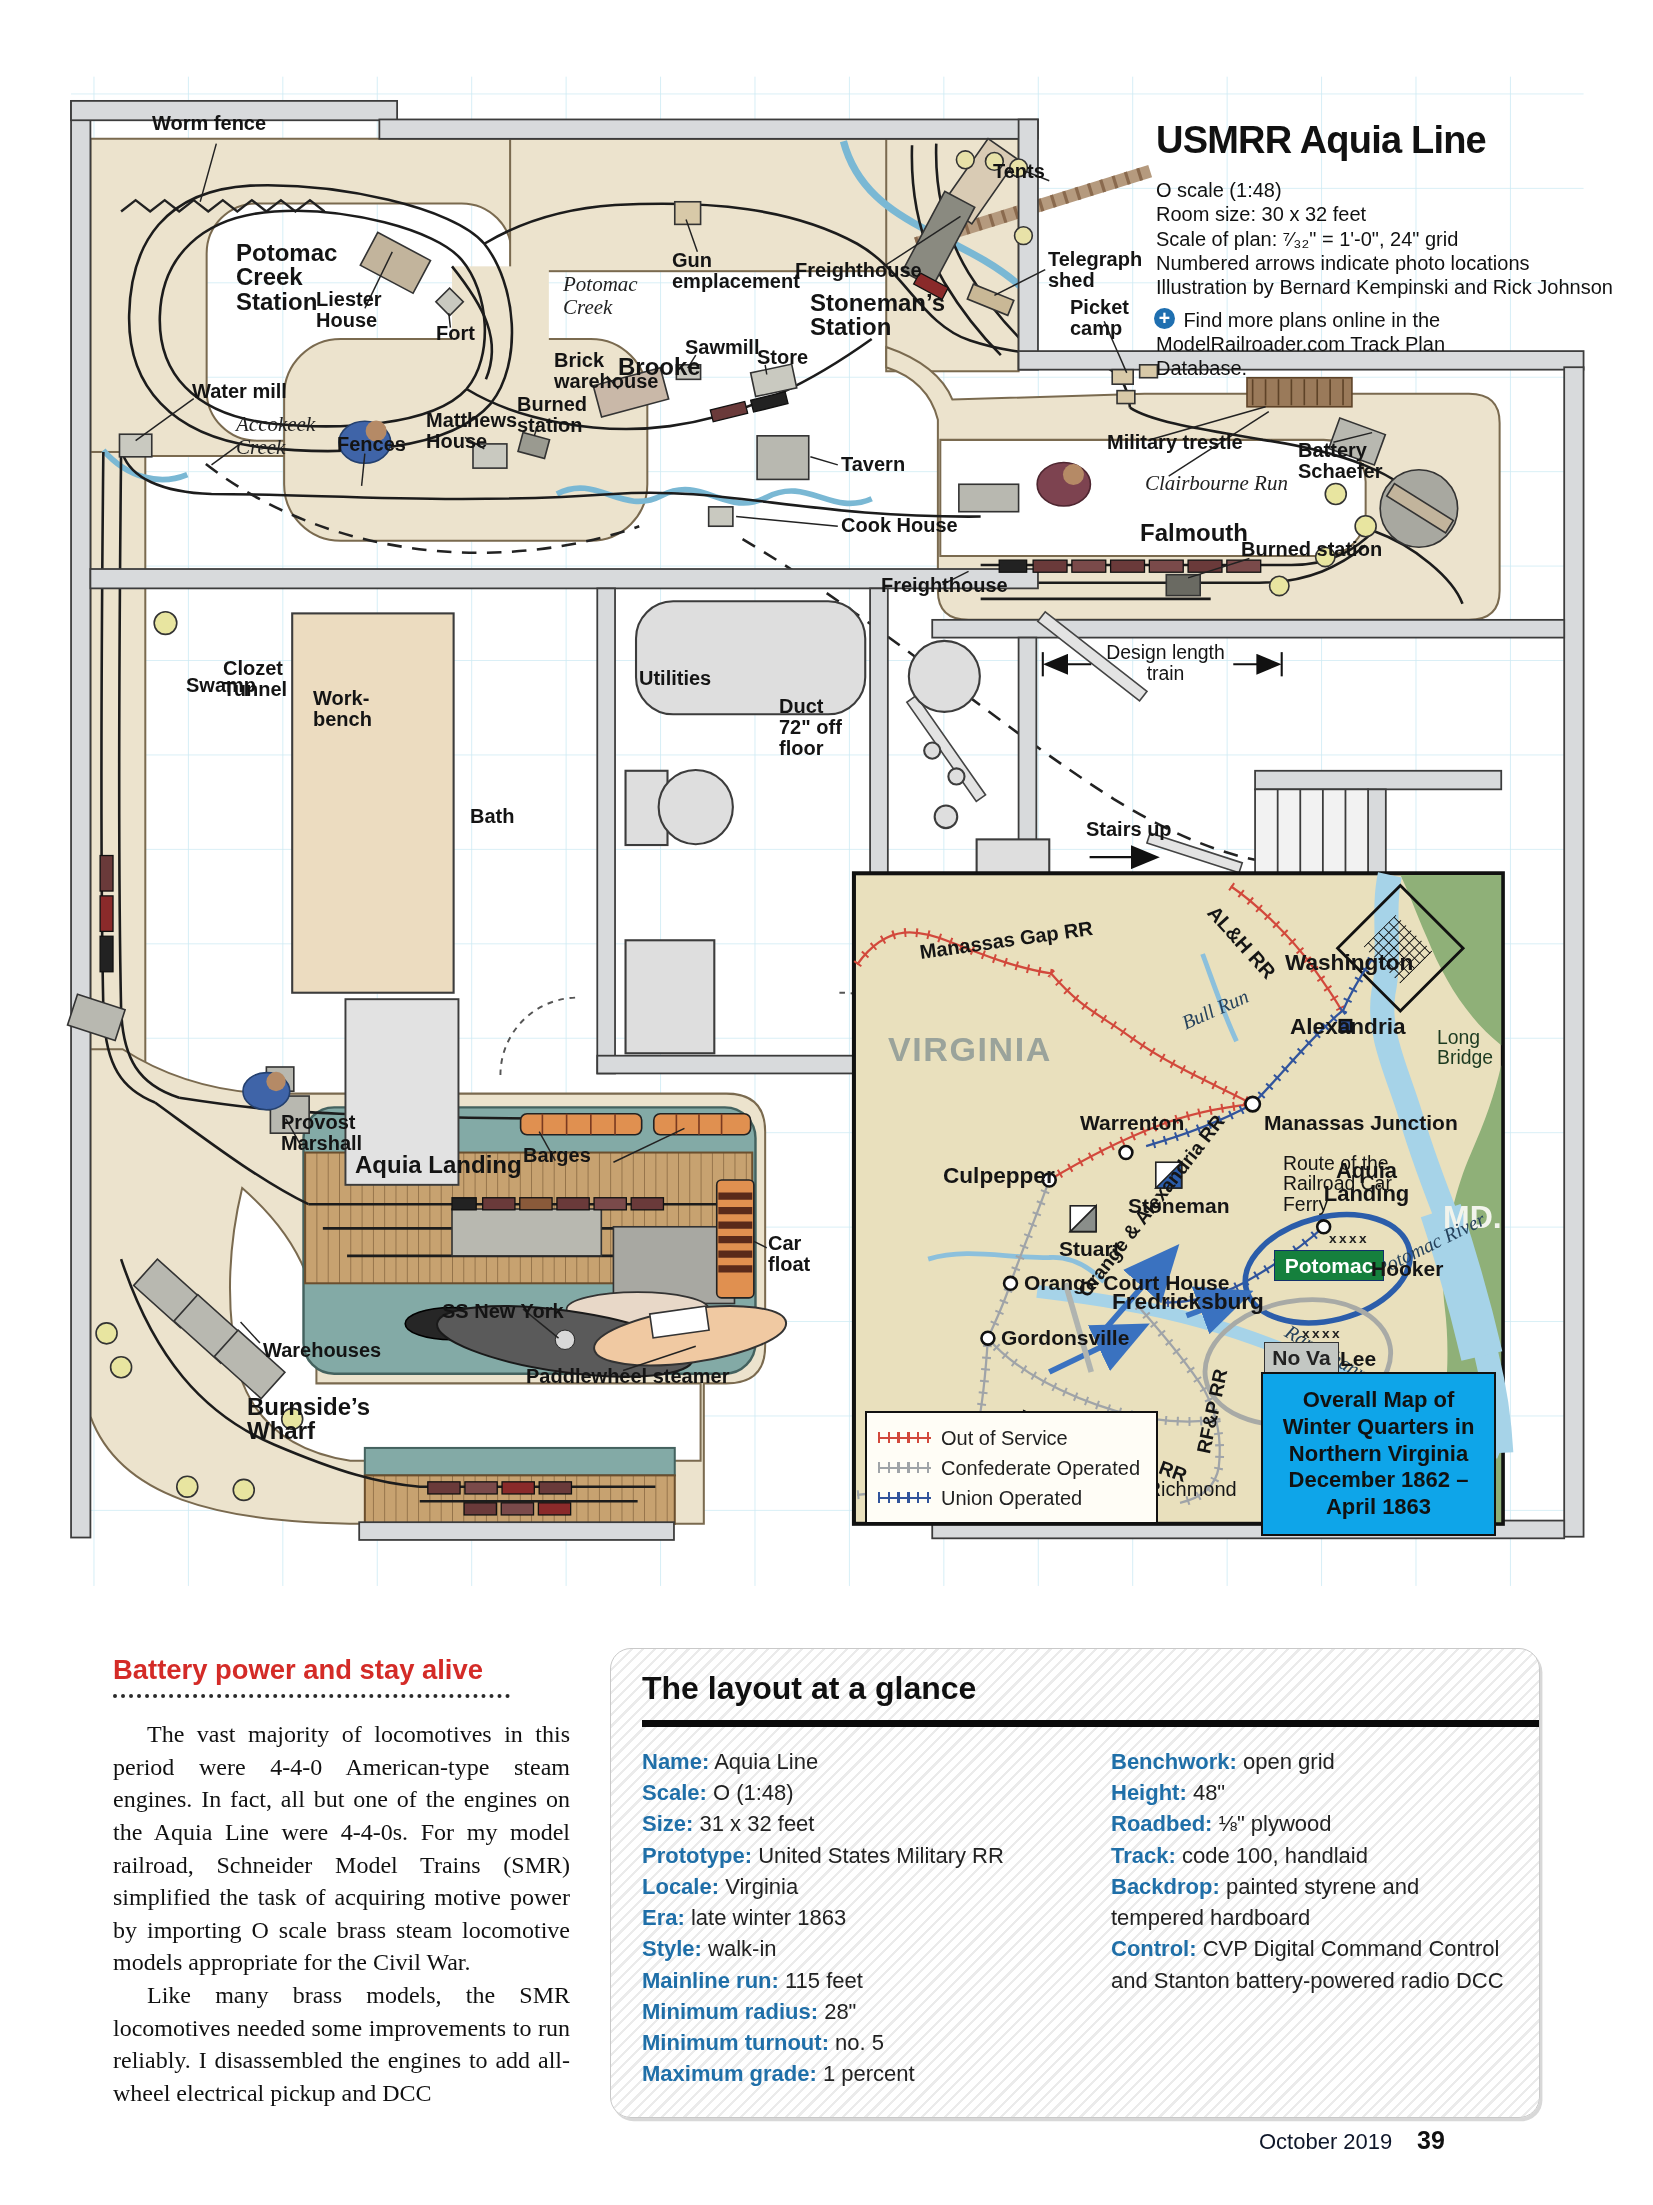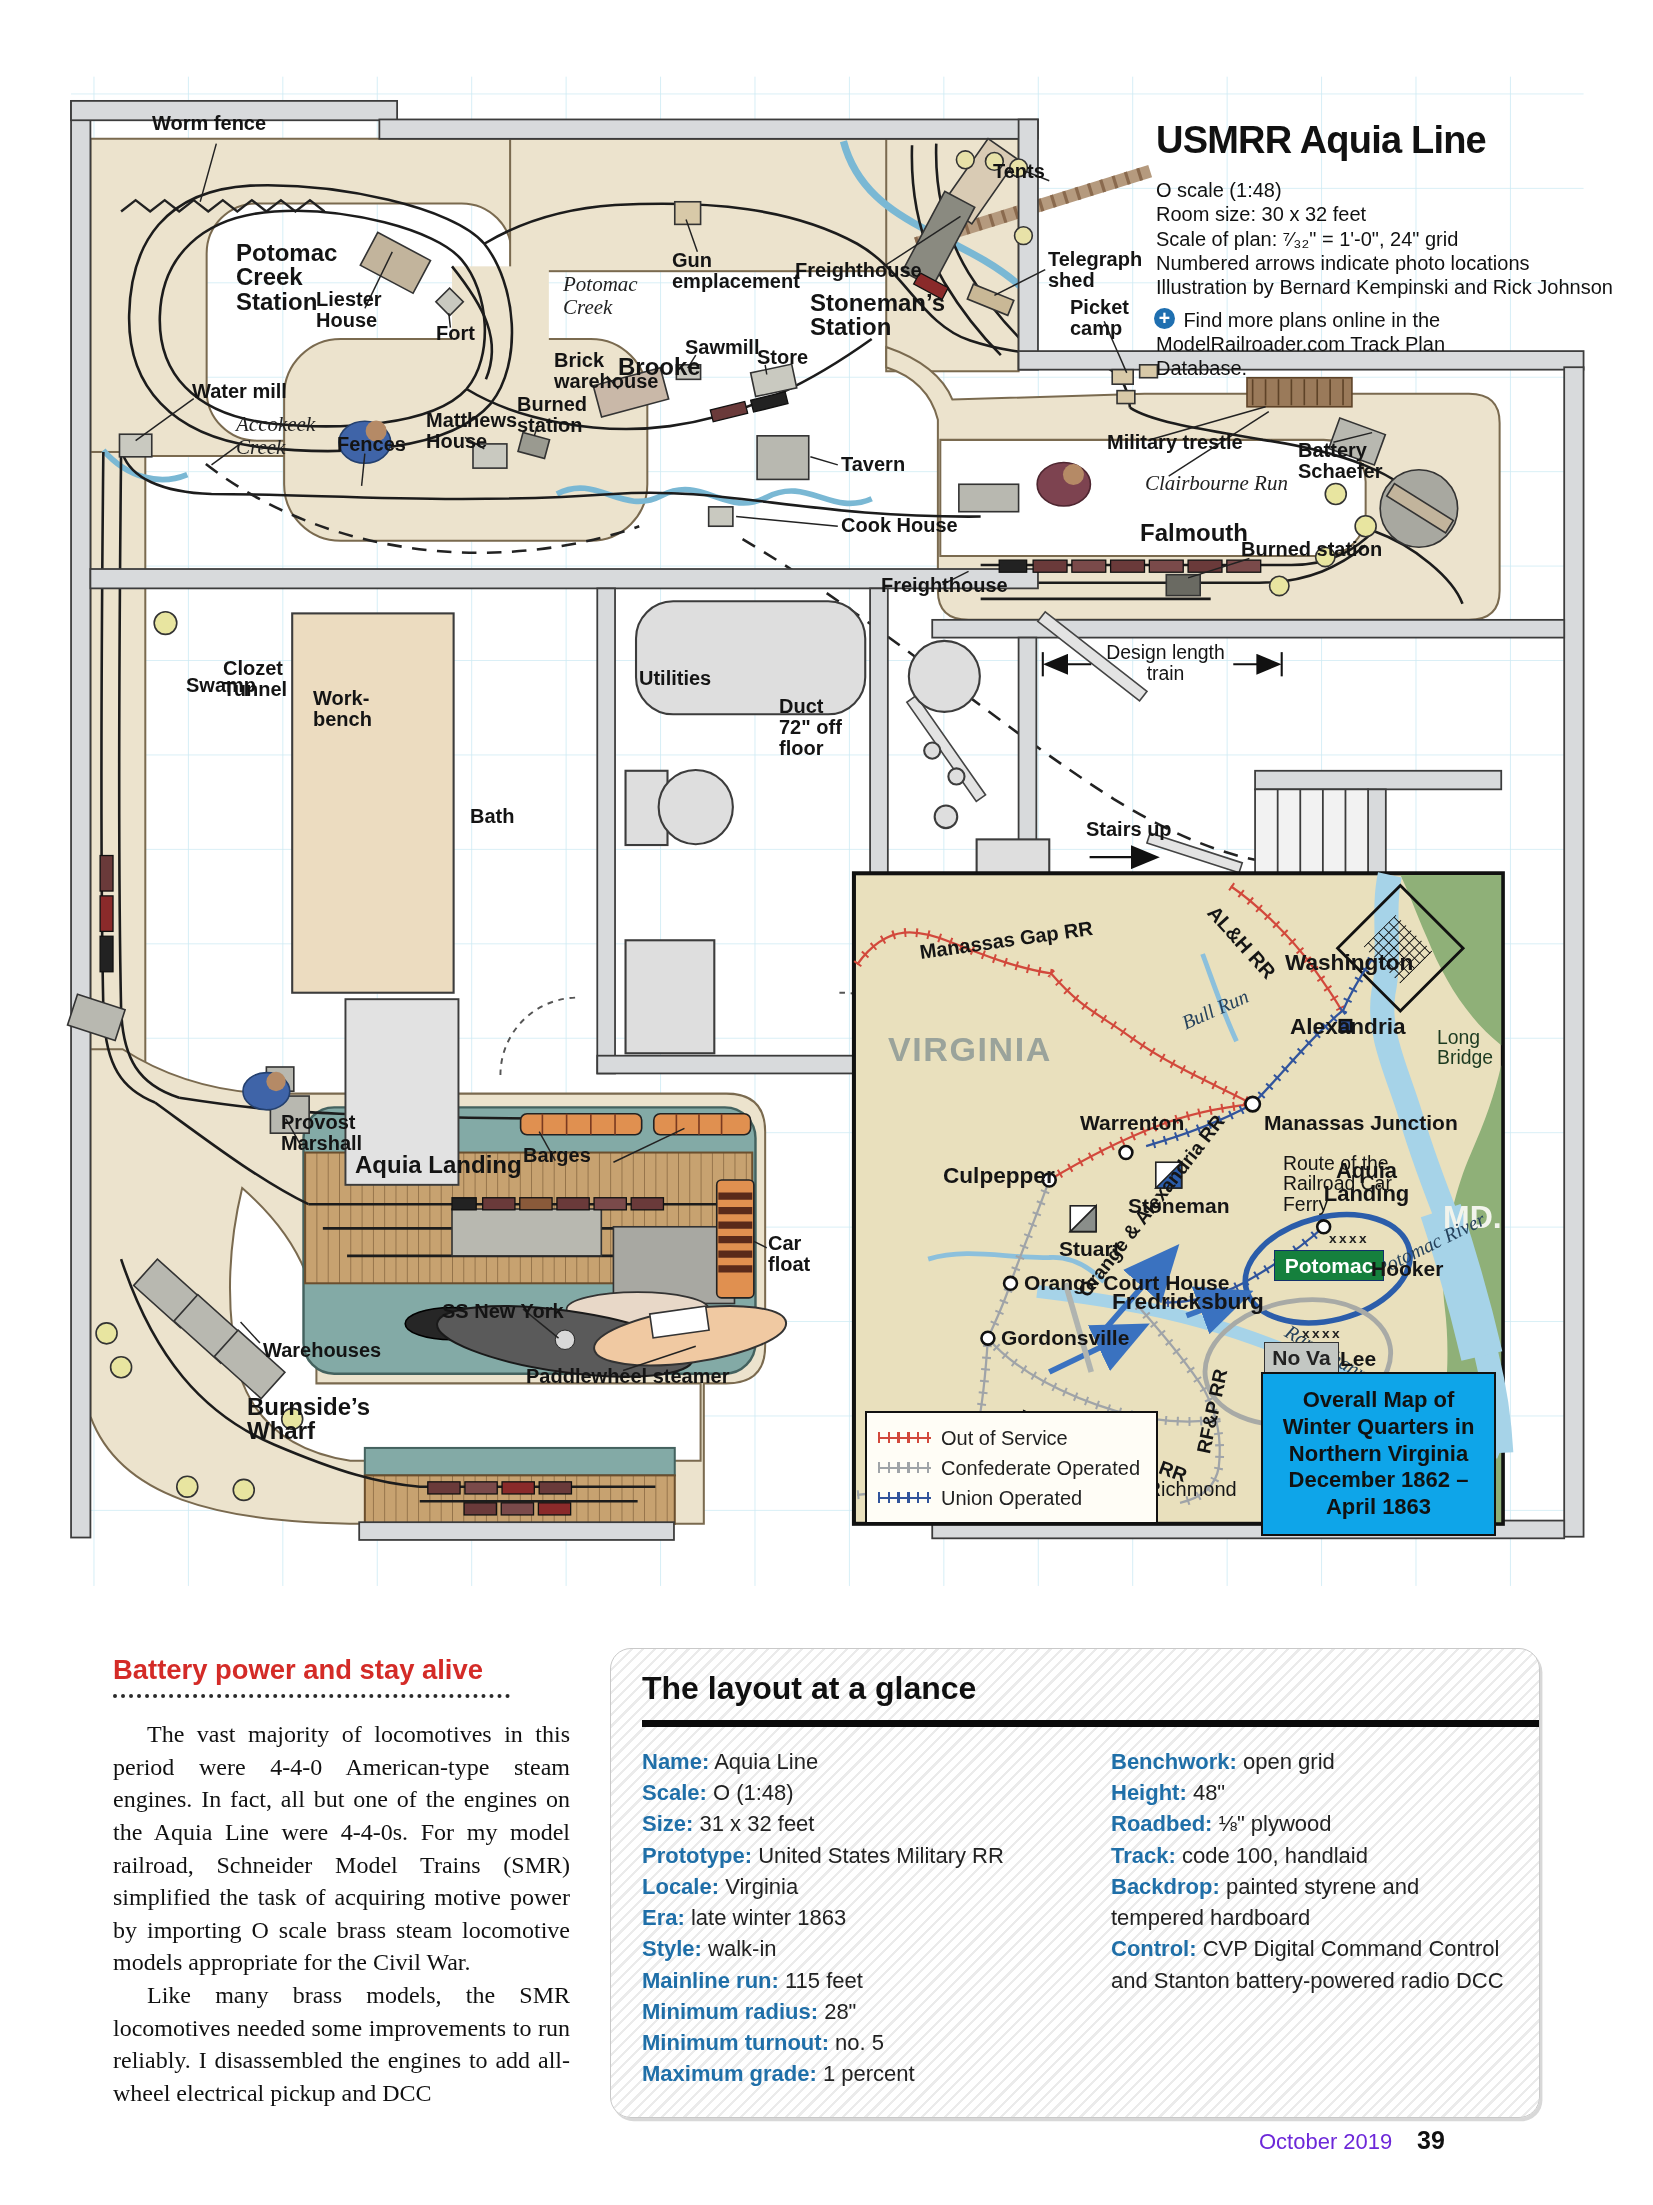--- a/index.html
+++ b/index.html
@@ -46,21 +46,21 @@
   .glance{position:absolute;left:610px;top:1648px;width:928px;height:468px;border-radius:21px;
           background:repeating-linear-gradient(135deg,#ffffff 0 5.7px,#ebebeb 5.7px 8px);
           border:0.8px solid #c9c9c9;box-shadow:2.4px 3.2px 0 #d8d8d8;}
   .gl-title{position:absolute;left:31px;top:22.6px;font:700 32px/1 "Liberation Sans",sans-serif;color:#101010;}
   .gl-rule{position:absolute;left:31px;top:71px;right:0px;height:6.5px;background:#0b0b0b;}
   .gl-col{position:absolute;top:97px;font:400 22px/1.42 "Liberation Sans",sans-serif;color:#222;}
   .gl-left{left:31px;width:436px;}
   .gl-right{left:500px;width:404px;}
   .gl-item b{color:#1f6fa8;font-weight:700;}
   
-  .footer-date{position:absolute;left:1259px;top:2131px;font:400 22px/1 "Liberation Sans",sans-serif;color:#6d28d9;}
+  .footer-date{position:absolute;left:1259px;top:2131px;font:400 22px/1 "Liberation Sans",sans-serif;color:#0f172a;}
   .footer-page{position:absolute;left:1417px;top:2128px;font:700 25px/1 "Liberation Sans",sans-serif;color:#111;}
 </style>
 </head>
 <body>
 
 <div class="page">
 
 <svg class="art" width="1653" height="2205" viewBox="0 0 2048 2732">
   <defs>
     <pattern id="grid" width="117" height="117" patternUnits="userSpaceOnUse">

